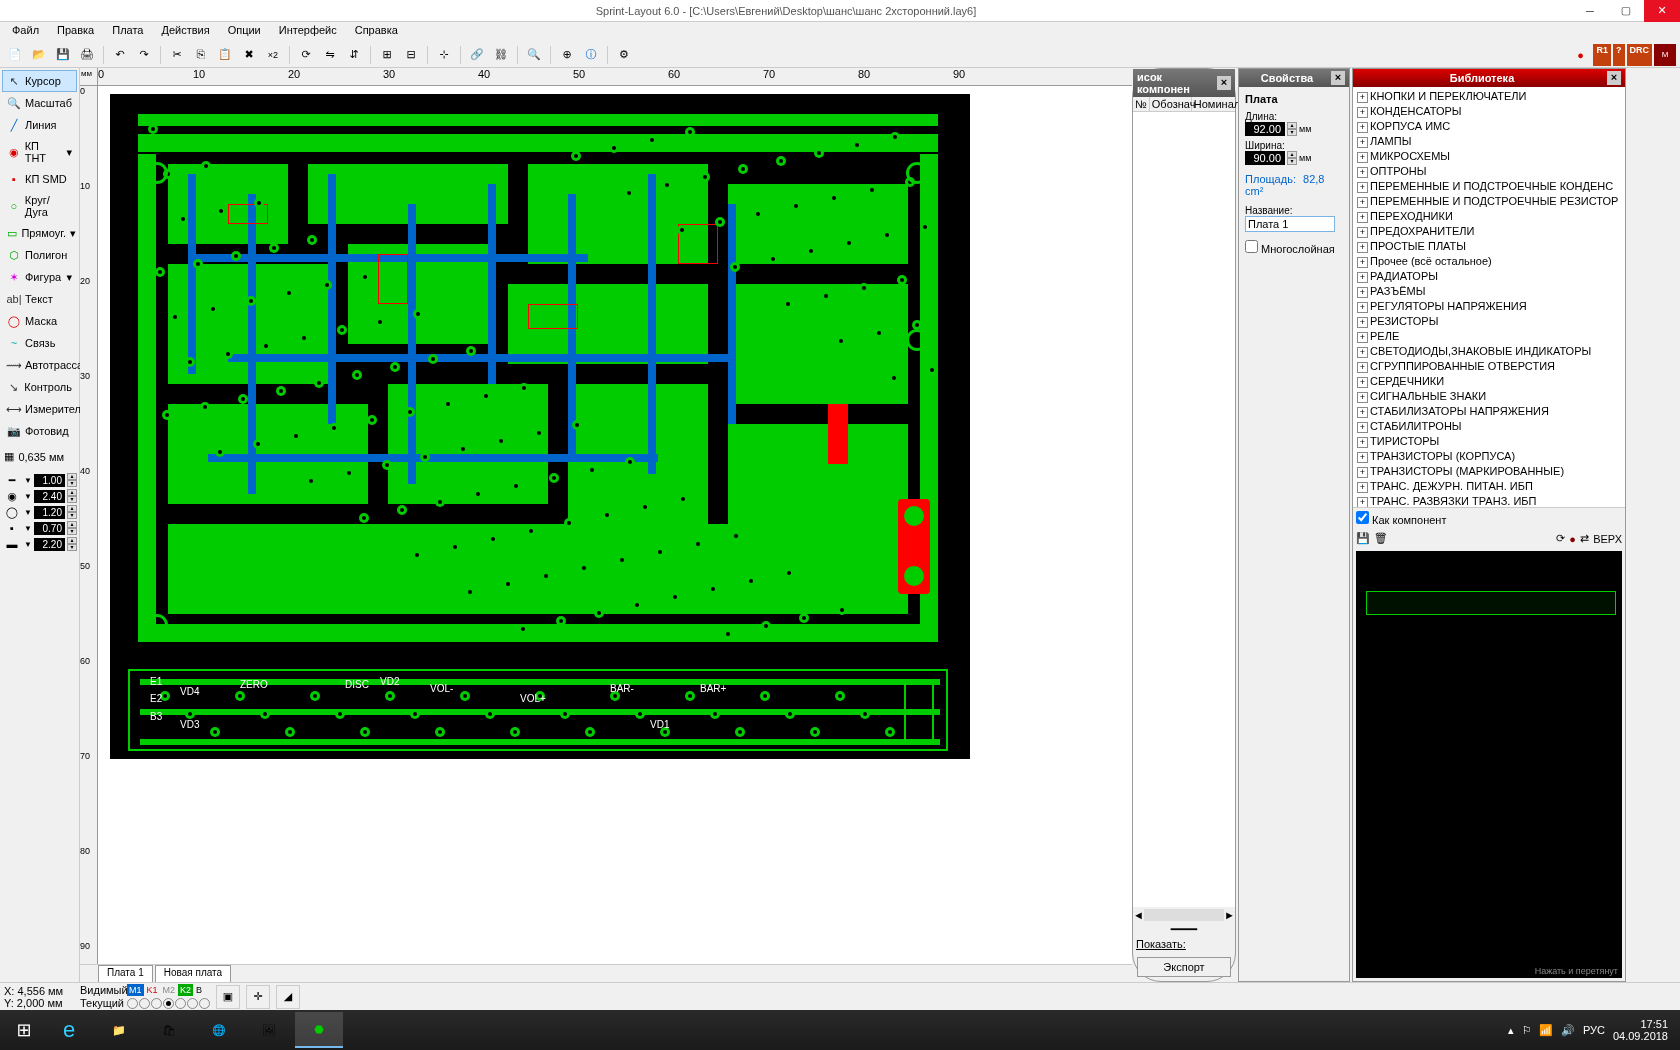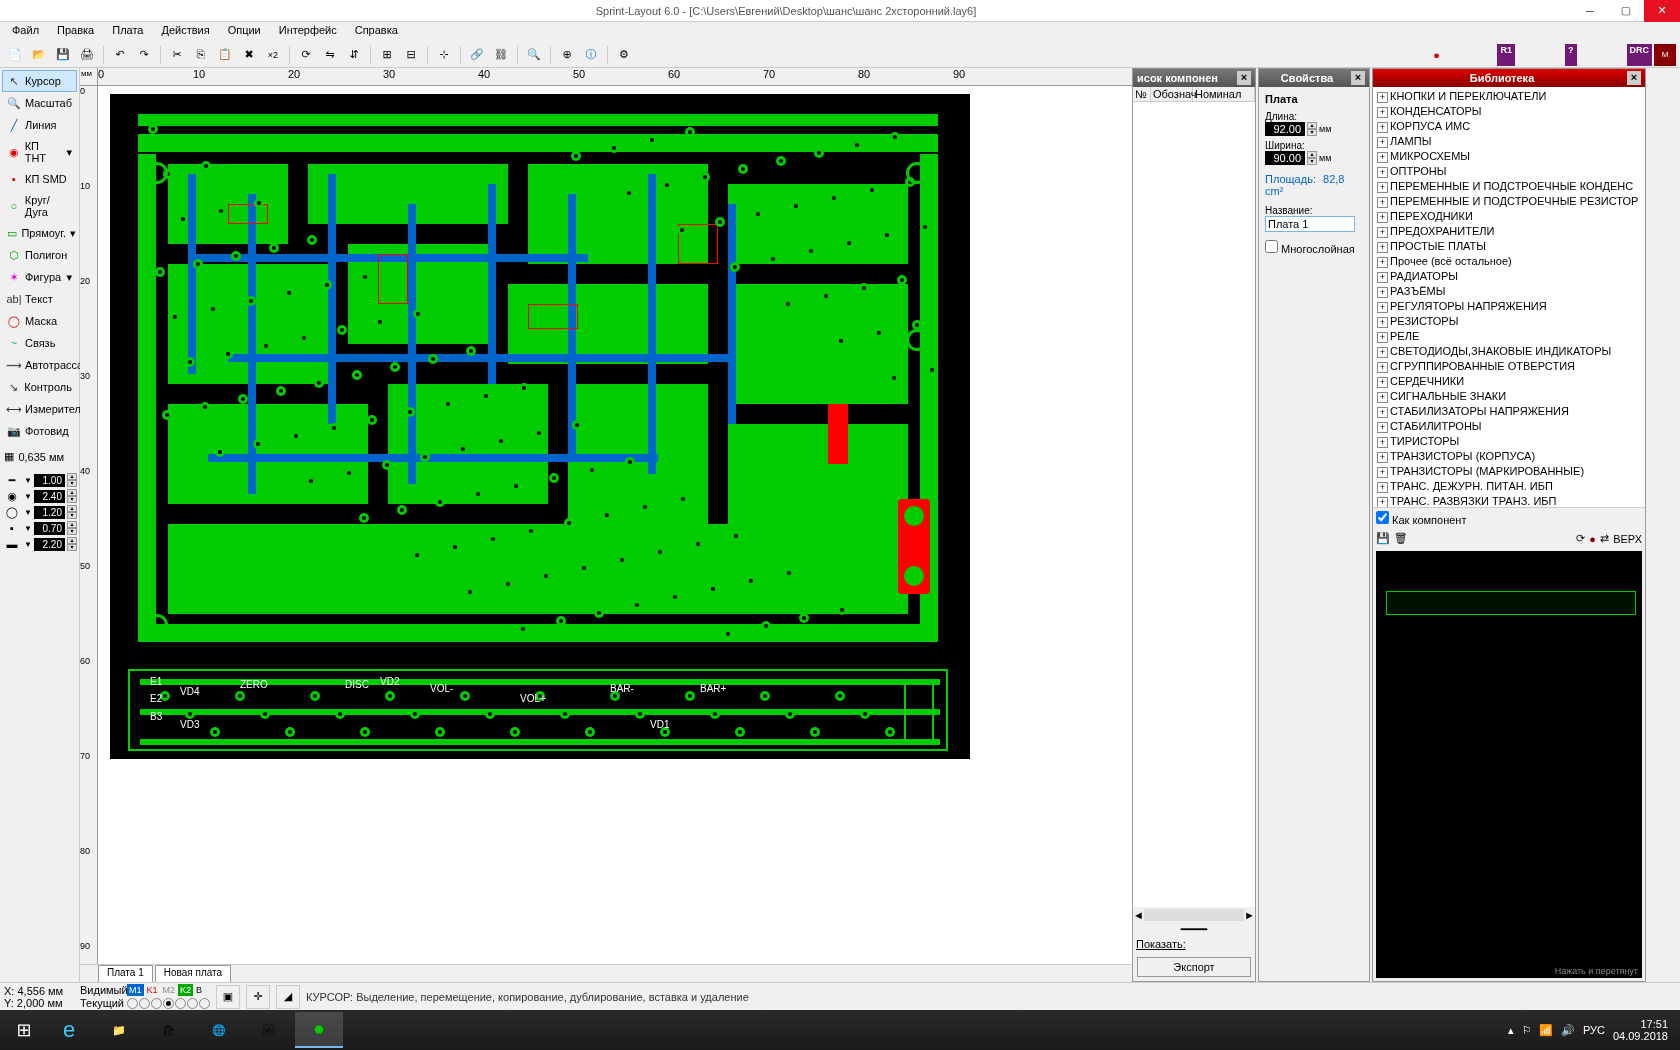--- a/index.html
+++ b/index.html
@@ -14,21 +14,21 @@
 
 
 .menubar { height: 20px; background: #f0f0f0; display: flex; padding: 0 4px; gap: 2px; }
 .menu-item { padding: 2px 8px; cursor: pointer; }
 
 
 .toolbar { height: 26px; background: #f0f0f0; display: flex; align-items: center; padding: 0 4px; gap: 2px; border-bottom: 1px solid #ccc; }
 .tb-btn { width: 22px; height: 22px; display: flex; align-items: center; justify-content: center; border: 1px solid transparent; }
 .tb-sep { width: 1px; height: 18px; background: #ccc; margin: 0 3px; }
 .tb-right { margin-left: auto; display: flex; gap: 2px; }
-.tb-badge { padding: 1px 3px; background: #701a75; color: #fff; font-size: 9px; font-weight: bold; margin-left: 48px; }
+.tb-badge { padding: 1px 3px; background: #c2410c; color: #fff; font-size: 9px; font-weight: bold; }
 
 
 .main { flex: 1; display: flex; overflow: hidden; }
 
 
 .left-panel { width: 80px; background: #f0f0f0; border-right: 1px solid #ccc; display: flex; flex-direction: column; padding: 2px; }
 .tool-btn { display: flex; align-items: center; gap: 4px; padding: 3px 4px; cursor: pointer; border: 1px solid transparent; }
 .tool-btn.active { background: #cde8ff; border: 1px solid #7eb4e2; }
 .tool-icon { width: 14px; height: 14px; display: inline-flex; align-items: center; justify-content: center; }
 .tool-sep { height: 6px; }
@@ -61,21 +61,21 @@
 .tab.active { background: #fff; }
 
 
 .right-panels { width: 548px; display: flex; gap: 2px; }
 .panel { background: #f0f0f0; border: 1px solid #999; display: flex; flex-direction: column; }
 .panel-hdr { background: #333; color: #fff; padding: 2px 4px; font-weight: bold; display: flex; align-items: center; }
 .panel-hdr.red { background: linear-gradient(#d00, #800); }
 .panel-hdr.gray { background: linear-gradient(#777, #555); }
 .panel-close { margin-left: auto; background: #ccc; color: #000; width: 14px; height: 14px; text-align: center; line-height: 12px; cursor: pointer; }
 
-.comp-panel { width: 124px; }
+.comp-panel { width: 104px; border-radius: 29px; }
 .comp-table-hdr { display: flex; background: #f0f0f0; border-bottom: 1px solid #ccc; font-size: 9px; }
 .comp-col { padding: 1px 2px; border-right: 1px solid #ccc; }
 .comp-list { flex: 1; background: #fff; }
 .comp-hscroll { height: 16px; display: flex; align-items: center; }
 .show-section { padding: 3px; }
 .show-section label { display: block; padding: 1px 0; }
 .export-btn { margin: 4px; padding: 3px 18px; background: #f0f0f0; border: 1px solid #999; cursor: pointer; }
 
 .props-panel { width: 112px; }
 .props-body { padding: 6px; }
@@ -718,21 +718,20 @@
         <span class="radio-c on"></span>
         <span class="radio-c"></span>
         <span class="radio-c"></span>
         <span class="radio-c"></span>
       </div>
     </div>
   </div>
   <div class="sq-btn">▣</div>
   <div class="sq-btn">✛</div>
   <div class="sq-btn">◢</div>
-  <div class="status-msg">КУРСОР: Выделение, перемещение, копирование, дублирование, вставка и удаление</div>
 </div>
 
 <div class="taskbar">
   <div class="start-btn">⊞</div>
   <div class="task-btn">
       <span style="color:#3cf;font-size:22px">e</span>
     </div>
   <div class="task-btn">📁</div>
   <div class="task-btn">🛍</div>
   <div class="task-btn">🌐</div>

